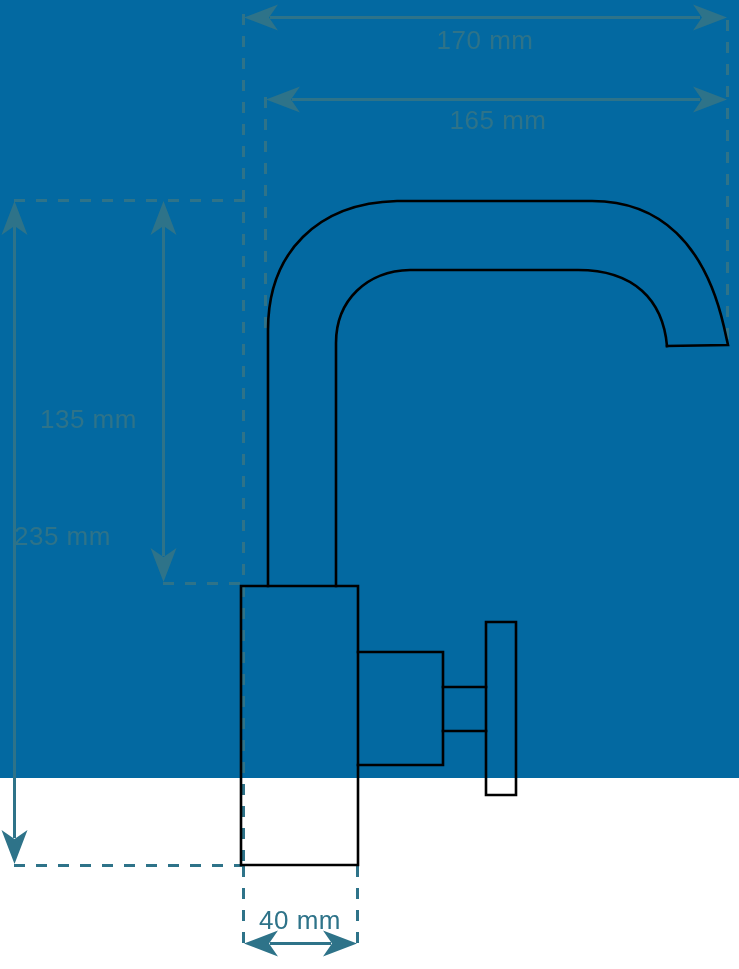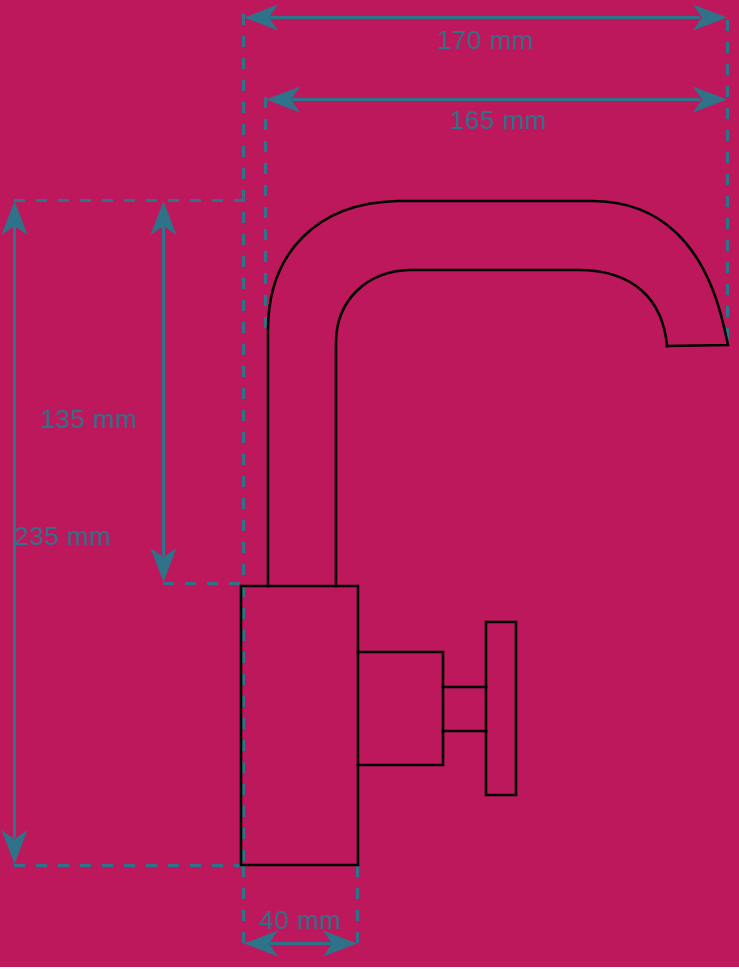--- a/index.html
+++ b/index.html
@@ -9,22 +9,22 @@
   }
   body {
     width: 739px;
     height: 969px;
     font-family: "Liberation Sans", sans-serif;
     overflow: hidden;
   }
   #drawing-root {
     position: relative;
     width: 739px;
-    height: 967px;
-    background: #be185d;
+    height: 778px;
+    background: #0369a1;
   }
   svg#faucet-drawing {
     display: block;
     width: 739px;
     height: 969px;
   }
   .dim-label {
     font-family: "Liberation Sans", sans-serif;
     font-size: 26px;
     fill: #2e7389;

